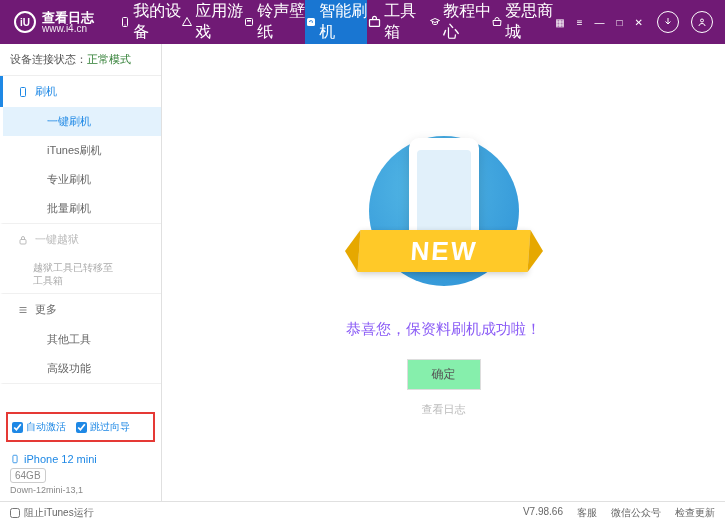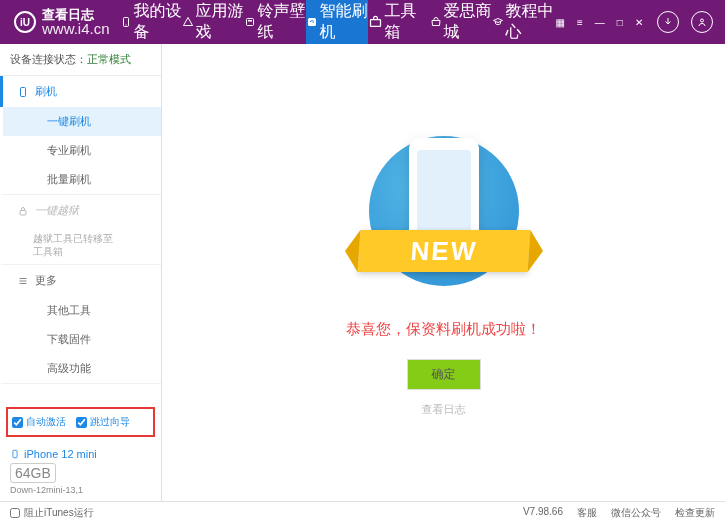--- a/index.html
+++ b/index.html
@@ -3,62 +3,62 @@
 <meta charset="utf-8">
 <style>
 * { margin: 0; padding: 0; box-sizing: border-box; font-family: "Microsoft YaHei", Arial, sans-serif; }
 body { width: 725px; height: 523px; background: #f5f5f5; overflow: hidden; }
 
 .titlebar { height: 44px; background: #701a75; display: flex; align-items: center; padding: 0 4px; }
 .logo-area { display: flex; align-items: center; gap: 6px; padding: 0 10px; width: 130px; }
 .logo-icon { width: 22px; height: 22px; border: 2px solid #fff; border-radius: 50%; display: flex; align-items: center; justify-content: center; color: #fff; font-size: 10px; font-weight: bold; }
 .logo-text { color: #fff; }
 .logo-name { font-size: 13px; font-weight: bold; line-height: 1; }
-.logo-url { font-size: 15px; line-height: 1; opacity: 0.9; }
+.logo-url { font-size: 10px; line-height: 1; opacity: 0.9; }
 .nav { display: flex; flex: 1; height: 100%; }
 .nav-item { width: 62px; display: flex; flex-direction: row; align-items: center; justify-content: center; color: #fff; font-size: 16px; cursor: pointer; gap: 2px; }
 .nav-item.active { background: #1976d2; }
 .nav-icon { width: 16px; height: 16px; }
 .win-controls { display: flex; align-items: center; gap: 8px; padding-right: 8px; color: #fff; font-size: 10px; }
 .win-btn { cursor: pointer; padding: 2px; }
 .circle-btn { width: 22px; height: 22px; border: 1.5px solid #fff; border-radius: 50%; display: flex; align-items: center; justify-content: center; cursor: pointer; margin-left: 4px; }
 
 .body-area { display: flex; height: calc(100% - 44px - 22px); }
 
 .sidebar { width: 162px; background: #fff; border-right: 1px solid #e0e0e0; display: flex; flex-direction: column; font-size: 11px; color: #555; }
 .conn-status { padding: 8px 10px; border-bottom: 1px solid #eee; }
 .conn-mode { color: #2e7d32; }
 .side-section { border-bottom: 1px solid #f0f0f0; border-left: 3px solid transparent; }
 .side-header { padding: 8px 10px 8px 14px; display: flex; align-items: center; gap: 6px; color: #666; }
 .side-header.brand { color: #1e88e5; border-left: 3px solid #1e88e5; margin-left: -3px; }
 .side-sub { padding: 7px 10px 7px 44px; cursor: pointer; color: #666; }
 .side-sub.active { color: #1e88e5; background: #e3f2fd; }
 .side-note { padding: 6px 10px 6px 30px; color: #aaa; font-size: 10px; line-height: 1.3; }
-.side-locked { color: #bbb; font-style: italic; }
+.side-locked { color: #bbb; }
 .side-fill { flex: 1; }
 .opts-box { border: 2px solid #e53935; margin: 4px 6px; padding: 6px 4px; display: flex; gap: 10px; }
 .opt { display: flex; align-items: center; gap: 3px; color: #1e88e5; font-size: 10px; }
 .opt input { accent-color: #1e88e5; width: 11px; height: 11px; }
 .device-box { padding: 6px 10px; }
 .device-name { color: #1e88e5; font-size: 11px; display: flex; align-items: center; gap: 4px; }
-.device-badge { display: inline-block; border: 1px solid #ccc; border-radius: 3px; padding: 1px 4px; font-size: 14px; color: #888; margin-top: 2px; }
+.device-badge { display: inline-block; border: 1px solid #ccc; border-radius: 3px; padding: 1px 4px; font-size: 10px; color: #888; margin-top: 2px; }
 .device-info { font-size: 9px; color: #888; margin-top: 2px; }
 
 .main { flex: 1; background: #fff; display: flex; flex-direction: column; align-items: center; justify-content: center; position: relative; }
 .illustration { position: relative; width: 200px; height: 170px; display: flex; align-items: center; justify-content: center; }
 .circle-bg { width: 150px; height: 150px; border-radius: 50%; background: radial-gradient(circle at 40% 35%, #55b9e6, #2b8fd5); position: absolute; top: 8px; }
 .phone { position: absolute; width: 70px; height: 130px; background: #fff; border-radius: 10px; top: 10px; box-shadow: 0 4px 12px rgba(0,0,0,0.15); }
 .phone::before { content: ''; position: absolute; top: 12px; left: 8px; right: 8px; bottom: 16px; background: #e1f0fa; border-radius: 4px; }
 .phone::after { content: ''; position: absolute; width: 10px; height: 10px; border: 1.5px solid #ccc; border-radius: 50%; bottom: 2px; left: 50%; transform: translateX(-50%); }
 .ribbon { position: absolute; bottom: 26px; width: 170px; height: 42px; background: #ffc928; display: flex; align-items: center; justify-content: center; color: #fff; font-weight: 900; font-size: 26px; letter-spacing: 2px; transform: skewX(-4deg); box-shadow: 0 2px 6px rgba(0,0,0,0.2); }
 .ribbon::before, .ribbon::after { content: ''; position: absolute; top: 0; width: 0; height: 0; border-top: 21px solid transparent; border-bottom: 21px solid transparent; }
 .ribbon::before { left: -14px; border-right: 14px solid #e6a800; }
 .ribbon::after { right: -14px; border-left: 14px solid #e6a800; }
-.success-msg { margin-top: 22px; font-size: 15px; color: #ef4444; }
-.confirm-btn { margin-top: 20px; padding: 6px 24px; border: 1px solid #ddd; background: #84cc16; font-size: 12px; color: #555; cursor: pointer; }
+.success-msg { margin-top: 22px; font-size: 15px; color: #8b5cf6; }
+.confirm-btn { margin-top: 20px; padding: 6px 24px; border: 1px solid #ddd; background: #86efac; font-size: 12px; color: #555; cursor: pointer; }
 .log-link { margin-top: 12px; font-size: 11px; color: #bbb; cursor: pointer; }
 
 .statusbar { height: 22px; background: #fff; border-top: 1px solid #e0e0e0; display: flex; align-items: center; font-size: 10px; color: #666; padding: 0 10px; gap: 14px; }
 .status-left { display: flex; align-items: center; gap: 4px; }
 .status-left input { width: 10px; height: 10px; }
 .status-right { margin-left: auto; display: flex; gap: 14px; }
 .status-link { cursor: pointer; }
 </style>
 </head>
 <body>
@@ -101,31 +101,31 @@
     </div>
     <div class="nav-item">
       <svg class="nav-icon" viewBox="0 0 24 24" fill="none" stroke="#fff" stroke-width="2">
           <rect x="4" y="8" width="16" height="11" rx="1"></rect>
           <path d="M9 8V6a3 3 0 016 0v2"></path>
         </svg>
       <span>工具箱</span>
     </div>
     <div class="nav-item">
       <svg class="nav-icon" viewBox="0 0 24 24" fill="none" stroke="#fff" stroke-width="2">
+          <path d="M3 9l9-4 9 4-9 4z"></path>
+          <path d="M7 11v4c0 1 2 2 5 2s5-1 5-2v-4"></path>
+        </svg>
+      <span>教程中心</span>
+    </div>
+    <div class="nav-item">
+      <svg class="nav-icon" viewBox="0 0 24 24" fill="none" stroke="#fff" stroke-width="2">
           <path d="M4 9h16l-1 10H5z"></path>
           <path d="M8 9V7a4 4 0 018 0v2"></path>
         </svg>
       <span>爱思商城</span>
-    </div>
-    <div class="nav-item">
-      <svg class="nav-icon" viewBox="0 0 24 24" fill="none" stroke="#fff" stroke-width="2">
-          <path d="M3 9l9-4 9 4-9 4z"></path>
-          <path d="M7 11v4c0 1 2 2 5 2s5-1 5-2v-4"></path>
-        </svg>
-      <span>教程中心</span>
     </div>
   </div>
   <div class="win-controls">
     <span class="win-btn">▦</span>
     <span class="win-btn">≡</span>
     <span class="win-btn">—</span>
     <span class="win-btn">□</span>
     <span class="win-btn">✕</span>
     <span class="circle-btn">
         <svg width="12" height="12" viewBox="0 0 24 24" fill="none" stroke="#fff" stroke-width="2">
@@ -148,20 +148,21 @@
     </div>
 
     <div class="side-section">
       <div class="side-header brand">
         <svg width="12" height="12" viewBox="0 0 24 24" fill="none" stroke="#1e88e5" stroke-width="2">
             <rect x="7" y="3" width="10" height="18" rx="2"></rect>
           </svg>
         <span>刷机</span>
       </div>
       <div class="side-sub active">一键刷机</div>
+      <div class="side-sub">iTunes刷机</div>
       <div class="side-sub">专业刷机</div>
       <div class="side-sub">批量刷机</div>
     </div>
 
     <div class="side-section">
       <div class="side-header side-locked">
         <svg width="12" height="12" viewBox="0 0 24 24" fill="none" stroke="#bbb" stroke-width="2">
             <rect x="6" y="11" width="12" height="9" rx="2"></rect>
             <path d="M9 11V8a3 3 0 016 0v3"></path>
           </svg>
@@ -174,21 +175,20 @@
     <div class="side-section">
       <div class="side-header">
         <svg width="12" height="12" viewBox="0 0 24 24" fill="none" stroke="#888" stroke-width="2">
             <line x1="5" y1="7" x2="19" y2="7"></line>
             <line x1="5" y1="12" x2="19" y2="12"></line>
             <line x1="5" y1="17" x2="19" y2="17"></line>
           </svg>
         <span>更多</span>
       </div>
       <div class="side-sub">其他工具</div>
-      <div class="side-sub">下载固件</div>
       <div class="side-sub">高级功能</div>
     </div>
 
     <div class="side-fill"></div>
 
     <div class="opts-box">
       <label class="opt">
           <input type="checkbox" checked="" style="">
           <span>自动激活</span>
         </label>

